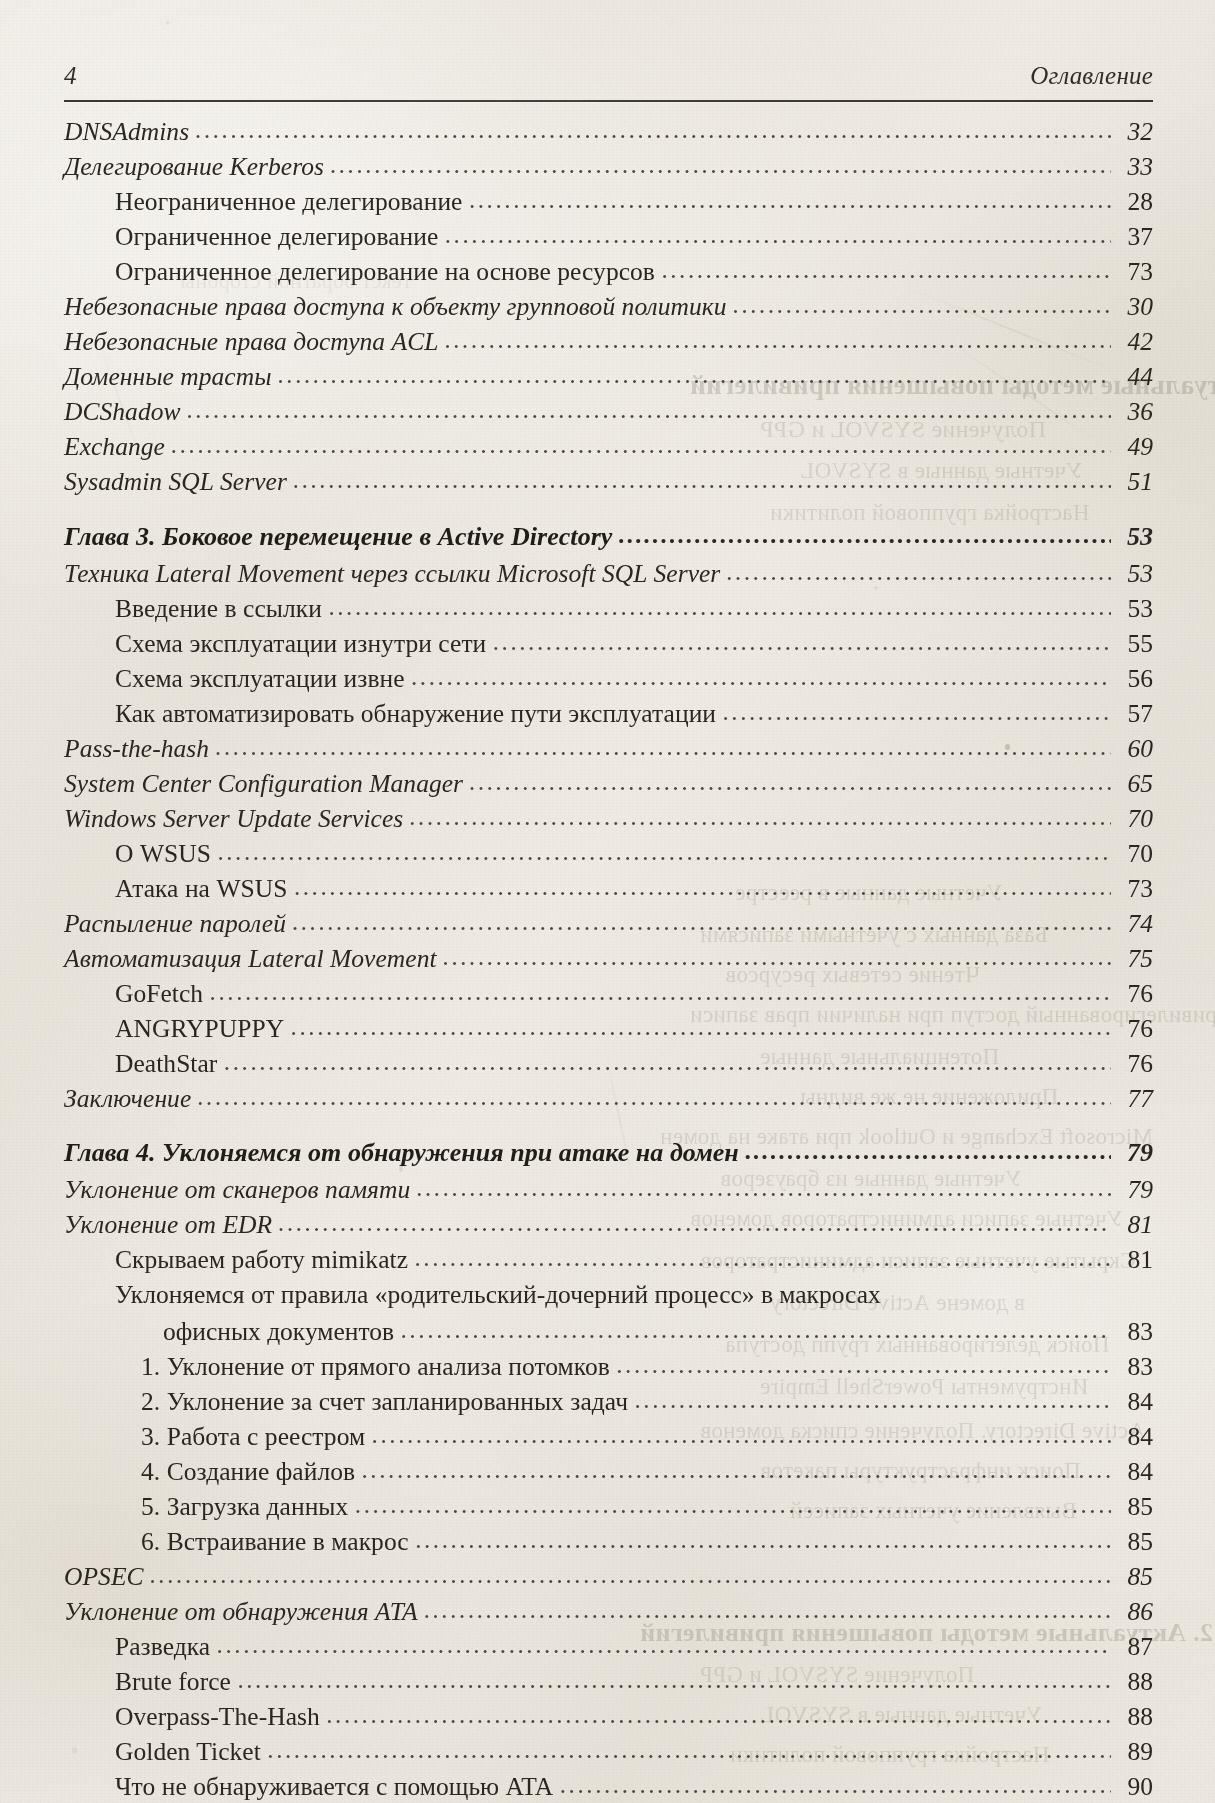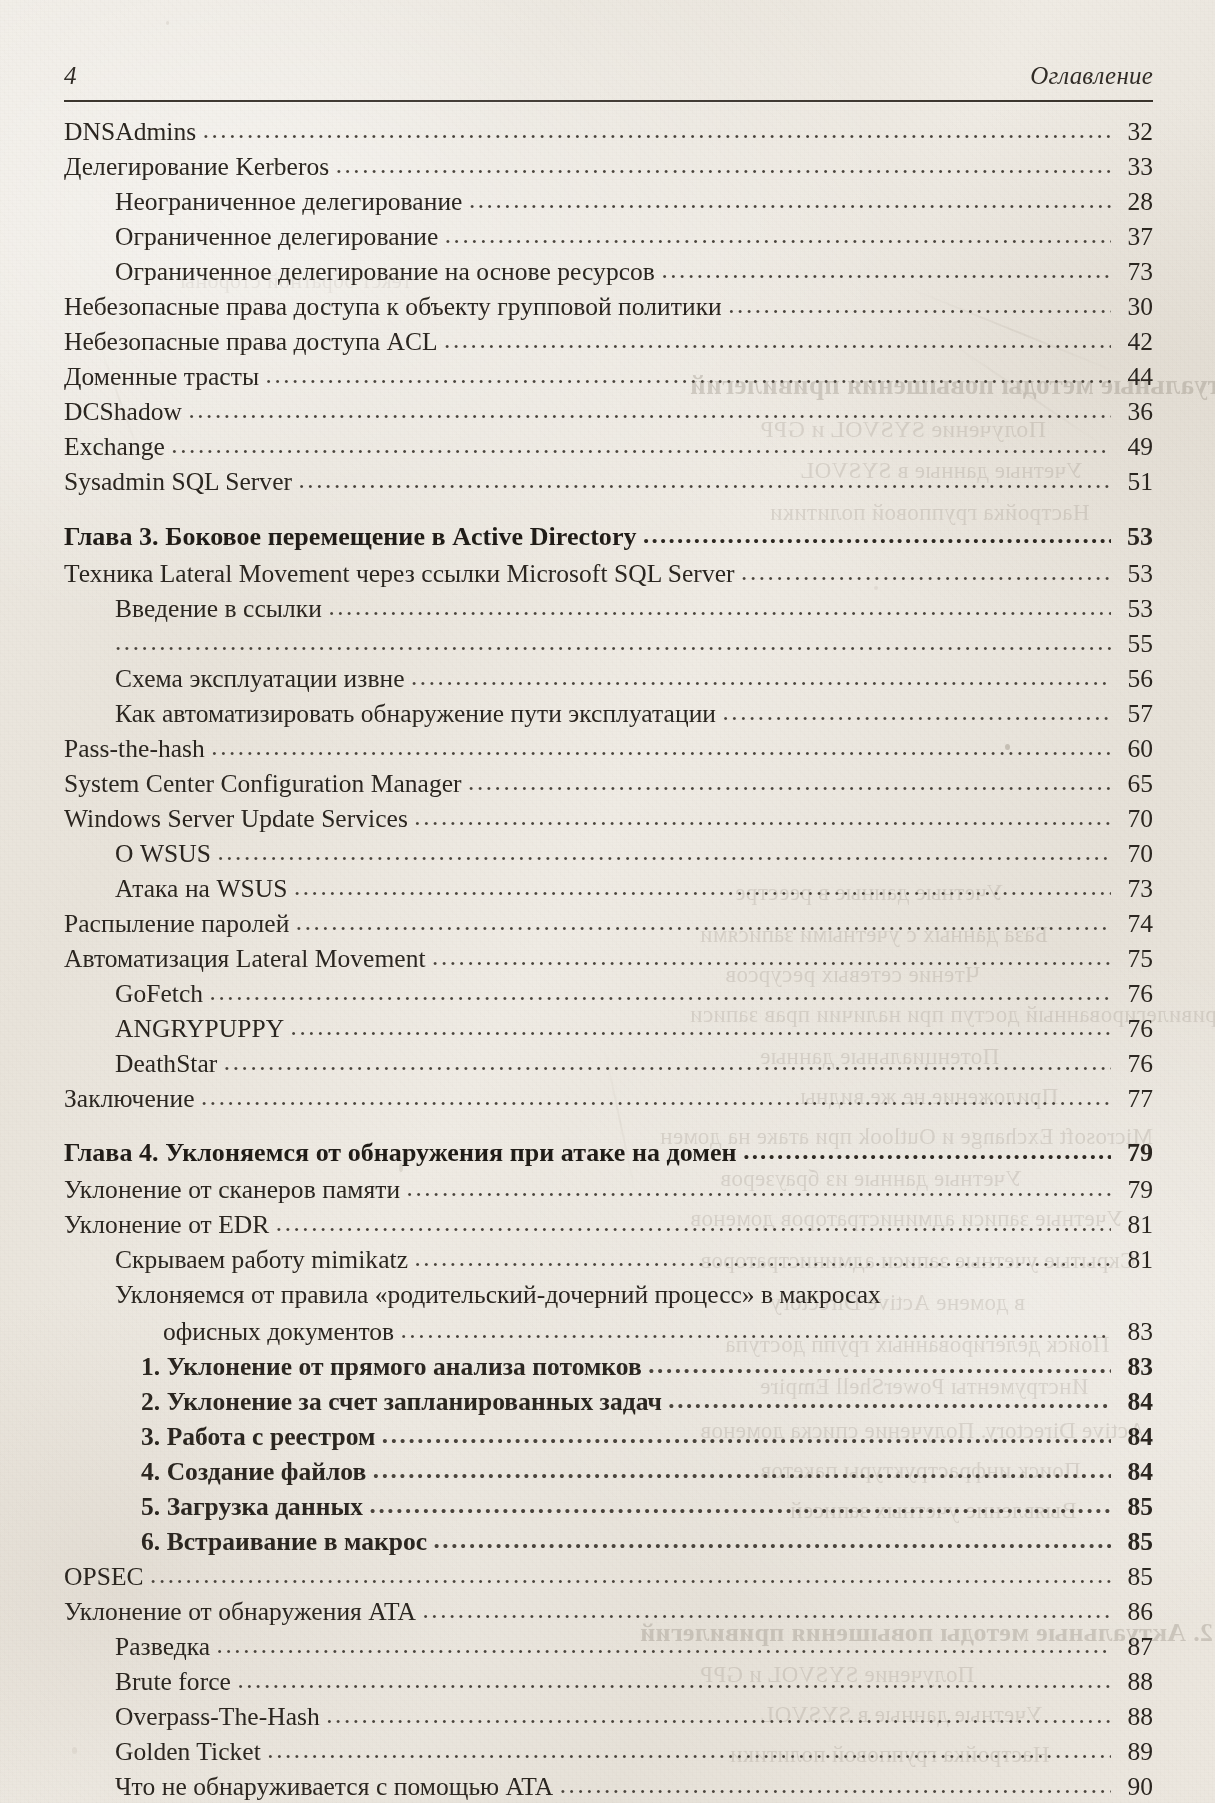--- a/index.html
+++ b/index.html
@@ -81,23 +81,23 @@
     flex:1 1 auto;min-width:8px;
     margin:0 0 0 0;
     position:relative;top:-2px;
     overflow:hidden;
     color:#4a443c;
     font-size:25px;
     letter-spacing:2.6px;
   }
   .row .pg{flex:0 0 auto;text-align:right;min-width:42px;color:#2b2620;}
 
-  .lvl1{padding-left:0px;}
+  .lvl1{padding-left:0px;font-style:italic;}
   .lvl2{padding-left:51px;}
-  .lvl3{padding-left:77px;font-weight:bold;}
+  .lvl3{padding-left:77px;}
 
   .chapter{
     font-weight:bold;
     font-size:26px;
     margin-top:29px;
     margin-bottom:11px;
     color:#201c17;
   }
   .chapter .dots{color:#2e2922;letter-spacing:2.2px;}
   .chapter .pg{font-weight:bold;}
@@ -234,20 +234,21 @@
         <span class="label">Техника Lateral Movement через ссылки Microsoft SQL Server&nbsp;</span>
         <span class="dots">.........................................................................................................................................................................</span>
         <span class="pg">53</span>
       </div>
       <div class="row lvl2">
         <span class="label">Введение в ссылки&nbsp;</span>
         <span class="dots">.........................................................................................................................................................................</span>
         <span class="pg">53</span>
       </div>
       <div class="row lvl2">
+        <span class="label">Схема эксплуатации изнутри сети&nbsp;</span>
         <span class="dots">.........................................................................................................................................................................</span>
         <span class="pg">55</span>
       </div>
       <div class="row lvl2">
         <span class="label">Схема эксплуатации извне&nbsp;</span>
         <span class="dots">.........................................................................................................................................................................</span>
         <span class="pg">56</span>
       </div>
       <div class="row lvl2">
         <span class="label">Как автоматизировать обнаружение пути эксплуатации&nbsp;</span>

